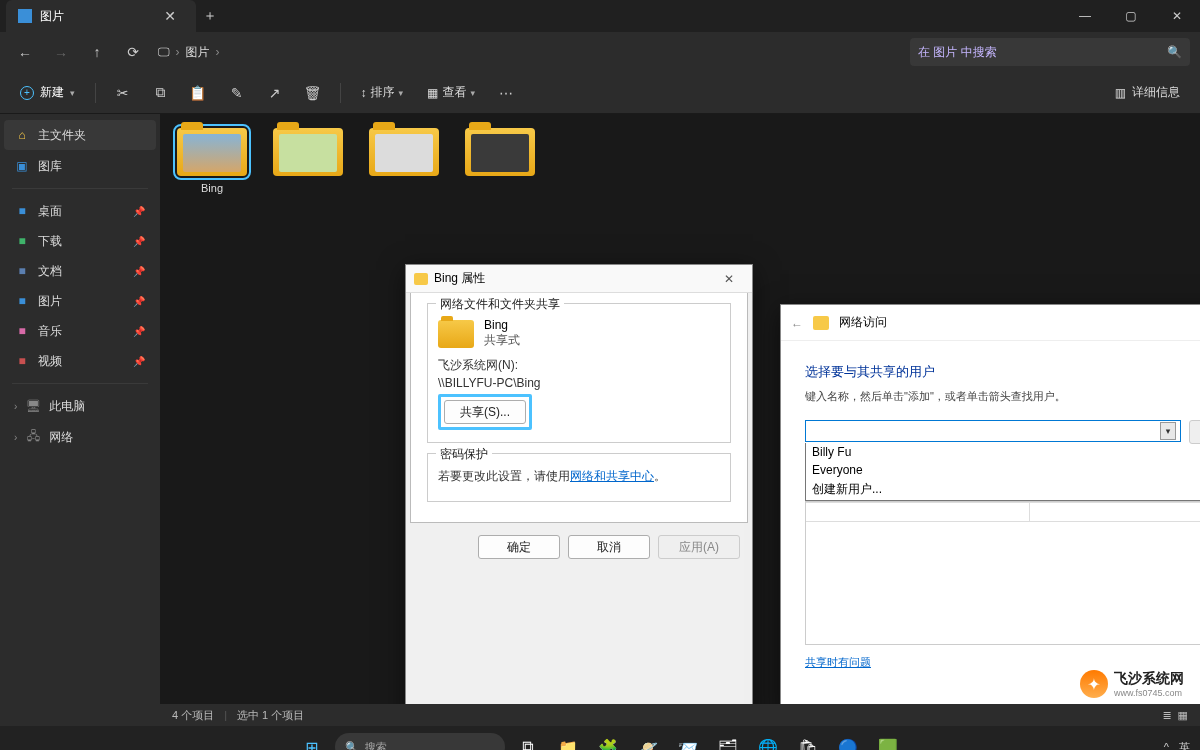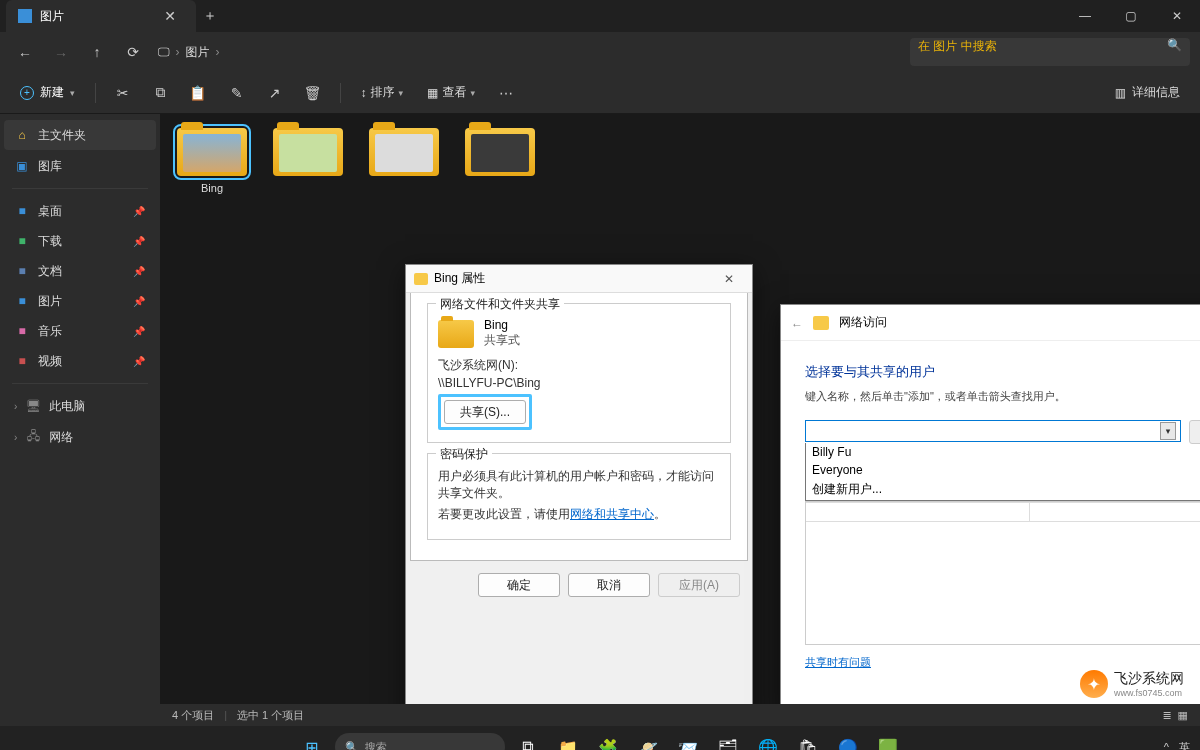--- a/index.html
+++ b/index.html
@@ -7,21 +7,21 @@
 .titlebar{height:32px;background:#202020;display:flex;align-items:center}
 .tab{height:32px;display:flex;align-items:center;gap:8px;padding:0 12px;background:#2c2c2c;border-top-left-radius:6px;border-top-right-radius:6px;margin-left:6px;width:190px}
 .tab .ico{width:14px;height:14px;background:#3a8fd8}
 .tab-close,.tab-new{width:28px;height:28px;display:flex;align-items:center;justify-content:center;color:#ccc;font-size:14px}
 .win-ctrls{margin-left:auto;display:flex}
 .win-btn{width:46px;height:32px;display:flex;align-items:center;justify-content:center;color:#ccc;font-size:12px}
 .navbar{height:40px;background:#2c2c2c;display:flex;align-items:center;padding:0 10px;gap:6px}
 .nav-btn{width:30px;height:30px;display:flex;align-items:center;justify-content:center;color:#ccc;font-size:14px}
 .path{display:flex;align-items:center;gap:6px;color:#ddd;flex:0 0 auto;margin-left:4px}
 .path-sep{color:#888}
-.searchbox{margin-left:auto;width:280px;height:28px;background:#383838;border-radius:4px;display:flex;align-items:flex-start;padding:0 8px;color:#eab308;gap:16px}
+.searchbox{margin-left:auto;width:280px;height:28px;background:#383838;border-radius:4px;display:flex;align-items:center;padding:0 8px;color:#c4b5fd;gap:16px}
 .searchbox span:first-child{flex:1}
 .toolbar{height:42px;background:#2c2c2c;display:flex;align-items:center;padding:0 10px;gap:4px;border-bottom:1px solid #1a1a1a}
 .tb-new{display:flex;align-items:center;gap:6px;padding:4px 10px;border-radius:4px;color:#fff}
 .tb-new .plus{width:14px;height:14px;border:1.5px solid #4cc2ff;border-radius:50%;display:flex;align-items:center;justify-content:center;color:#4cc2ff;font-size:10px;line-height:1}
 .tb-sep{width:1px;height:20px;background:#444;margin:0 6px}
 .tb-btn{width:34px;height:30px;display:flex;align-items:center;justify-content:center;color:#ccc;font-size:14px}
 .tb-txt{display:flex;align-items:center;gap:4px;padding:0 10px;color:#ddd}
 .details-btn{margin-left:auto;display:flex;align-items:center;gap:6px;padding:0 10px;color:#ddd}
 .body{display:flex;height:612px}
 .sidebar{width:160px;background:#2c2c2c;padding:6px 4px;display:flex;flex-direction:column;gap:1px}
@@ -76,21 +76,21 @@
 .combo input{border:none;outline:none;flex:1;font-size:12px;height:18px}
 .btn-dis{background:#efefef;color:#888;border-color:#ccc}
 .dropdown{border:1px solid #767676;border-top:none;background:#fff}
 .dd-item{padding:2px 6px;font-size:12px;color:#000}
 .listbox{height:144px;border:1px solid #ccc;margin-top:0;background:#fff}
 .listbox-hdr{height:20px;border-top:1px solid #ddd;display:flex}
 .listbox-hdr div{flex:1;border-right:1px solid #ddd;padding:2px 6px;font-size:11px;color:#444;border-bottom:1px solid #ddd}
 .dlg-net-foot{display:flex;gap:8px;justify-content:flex-end;padding:10px 14px}
 .watermark{position:absolute;right:6px;bottom:48px;display:flex;align-items:center;gap:6px;background:rgba(255,255,255,0.85);padding:4px 10px;border-radius:3px;color:#222}
 .watermark .logo{width:28px;height:28px;border-radius:50%;background:linear-gradient(#ff7a00,#ffae4d);display:flex;align-items:center;justify-content:center;color:#fff;font-size:16px}
-.watermark .t1{font-size:14px;font-weight:normal}
+.watermark .t1{font-size:14px;font-weight:bold}
 .watermark .t2{font-size:9px;color:#888}
 </style>
 </head>
 <body>
 
 <div class="titlebar">
   <div class="tab">
     <div class="ico"></div>
     <span>图片</span>
     <span class="tab-close" style="margin-left:auto">✕</span>
@@ -252,21 +252,20 @@
             </div>
           </div>
           <p>飞沙系统网(N):</p>
           <p style="margin-top:-2px">\\BILLYFU-PC\Bing</p>
           <div class="highlight-btn">
             <div class="btn">共享(S)...</div>
           </div>
         </div>
         <div class="group">
           <div class="group-title">密码保护</div>
-          <p>用户必须具有此计算机的用户帐户和密码，才能访问共享文件夹。</p>
           <p><span>若要更改此设置，请使用</span><a class="link">网络和共享中心</a>。</p>
         </div>
       </div>
       <div class="dlg-foot">
         <div class="btn">确定</div>
         <div class="btn">取消</div>
         <div class="btn btn-dis">应用(A)</div>
       </div>
     </div>
 

